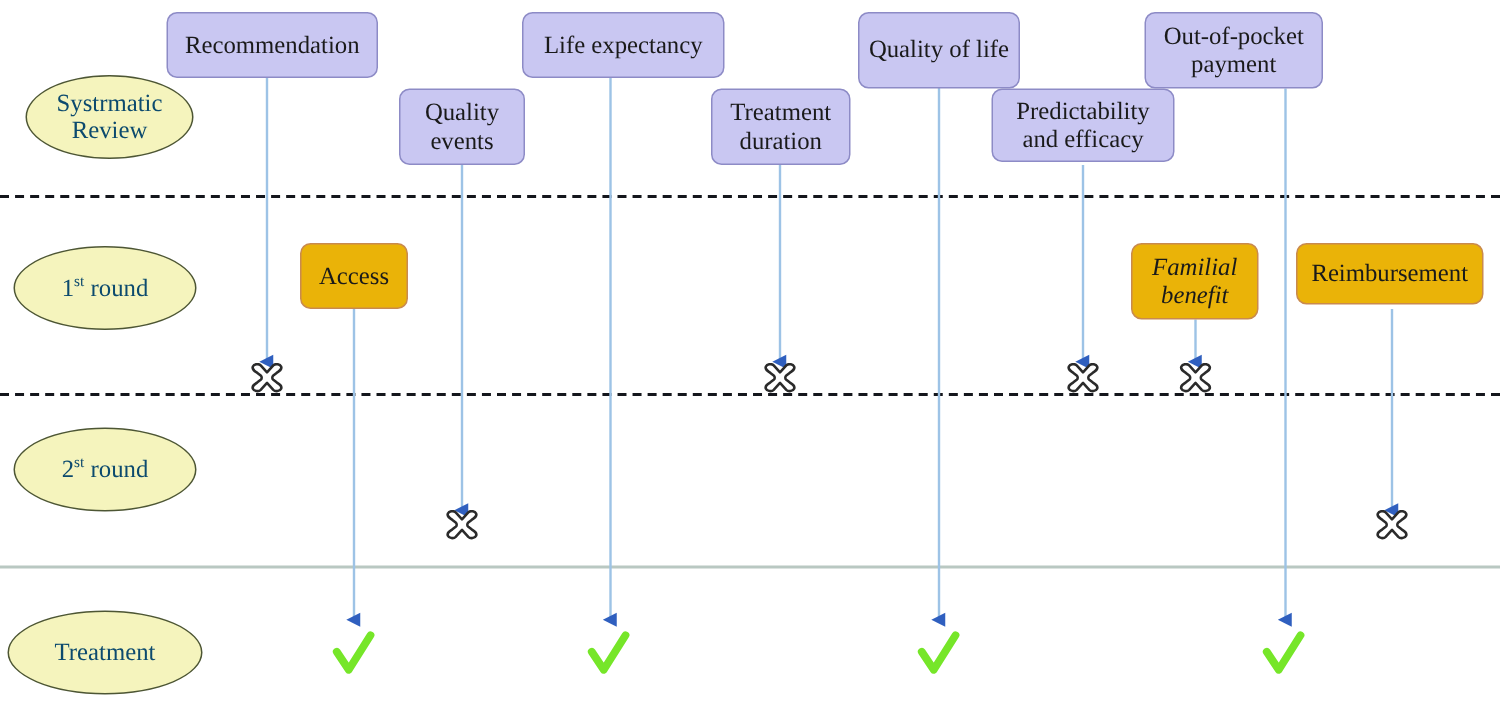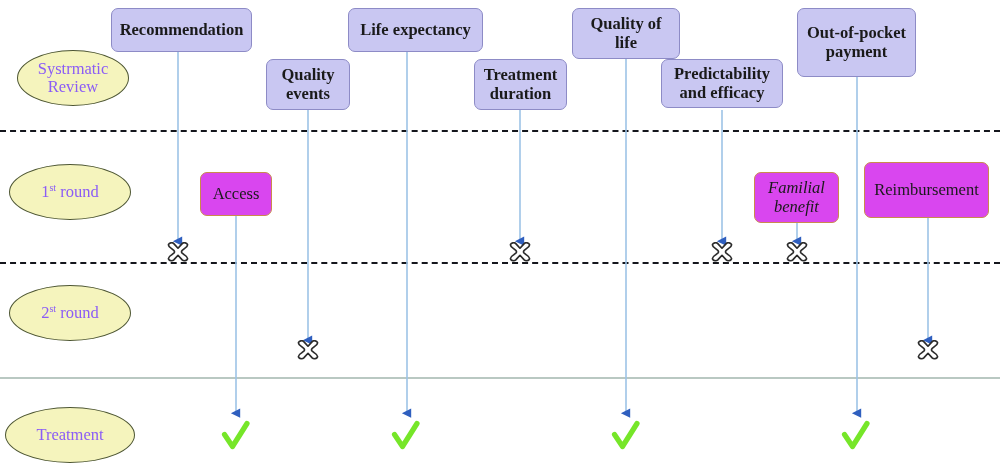--- a/index.html
+++ b/index.html
@@ -35,40 +35,38 @@
     border-radius: 7px;
     line-height: 1.14;
     color: #1a1a1a;
     padding: 2px 6px;
     white-space: pre-line;
   }
   .node.blue {
     background: #c9c7f2;
     border: 1px solid #8d8bc6;
     font-size: 16.5px;
-    font-weight: bold;
   }
   .node.orange {
-    background: #d946ef;
+    background: #eab308;
     border: 1px solid #c98a4e;
     font-size: 16.5px;
-    margin-top: 10px;
   }
   .stage {
     position: absolute;
     box-sizing: border-box;
     display: flex;
     align-items: center;
     justify-content: center;
     text-align: center;
     background: #f5f4bd;
     border: 1.4px solid #4d5634;
     border-radius: 50%;
     font-size: 16.5px;
-    color: #8b5cf6;
+    color: #0c4a6e;
     line-height: 1.12;
     white-space: pre-line;
   }
   .stage sup {
     font-size: 0.62em;
     vertical-align: super;
     line-height: 0;
   }
   .xmark {
     position: absolute;
@@ -139,29 +137,29 @@
   <div id="criteria">
       <div class="node blue" style="left: 111px; top: 8px; width: 141px; height: 44px;"><span>Recommendation</span></div>
       <div class="node blue" style="left: 266px; top: 59px; width: 84px; height: 51px;"><span>Quality
 events</span></div>
       <div class="node blue" style="left: 348px; top: 8px; width: 135px; height: 44px;"><span>Life expectancy</span></div>
       <div class="node blue" style="left: 474px; top: 59px; width: 93px; height: 51px; text-align: center;"><span>Treatment
 duration</span></div>
       <div class="node blue" style="left: 572px; top: 8px; width: 108px; height: 51px;"><span>Quality of life</span></div>
       <div class="node blue" style="left: 661px; top: 59px; width: 122px; height: 49px;"><span>Predictability
 and efficacy</span></div>
-      <div class="node blue" style="left: 797px; top: 8px; width: 119px; height: 69px;"><span>Out-of-pocket
+      <div class="node blue" style="left: 763px; top: 8px; width: 119px; height: 51px;"><span>Out-of-pocket
 payment</span></div>
     </div>
 
   <div id="round-items">
       <div class="node orange" style="left: 200px; top: 162px; width: 72px; height: 44px;"><span>Access</span></div>
       <div class="node orange" style="left: 754px; top: 162px; width: 85px; height: 51px; font-style: italic;"><span>Familial
 benefit</span></div>
-      <div class="node orange" style="left: 864px; top: 152px; width: 125px; height: 56px;"><span>Reimbursement</span></div>
+      <div class="node orange" style="left: 864px; top: 162px; width: 125px; height: 41px;"><span>Reimbursement</span></div>
     </div>
 
   <div id="markers">
       <div class="xmark" style="left: 178px; top: 252px;"><svg viewBox="0 0 22 20" width="22" height="20">
           <path d="M11,6.2 L15.2,1.6 C16.6,0.2 19.6,0.6 20.4,2.4 C21.2,4.2 19.3,5.4 17.4,6.6 L15.2,8.3 C14.3,9.1 14.3,10.4 15.2,11.2 L17.4,12.9 C19.3,14.1 21.2,15.3 20.4,17.1 C19.6,18.9 16.6,19.3 15.2,17.9 L11,13.3 L6.8,17.9 C5.4,19.3 2.4,18.9 1.6,17.1 C0.8,15.3 2.7,14.1 4.6,12.9 L6.8,11.2 C7.7,10.4 7.7,9.1 6.8,8.3 L4.6,6.6 C2.7,5.4 0.8,4.2 1.6,2.4 C2.4,0.6 5.4,0.2 6.8,1.6 Z" fill="#ffffff" stroke="#2b2b2b" stroke-width="1.7" stroke-linejoin="round"></path>
         </svg></div>
       <div class="xmark" style="left: 520px; top: 252px;"><svg viewBox="0 0 22 20" width="22" height="20">
           <path d="M11,6.2 L15.2,1.6 C16.6,0.2 19.6,0.6 20.4,2.4 C21.2,4.2 19.3,5.4 17.4,6.6 L15.2,8.3 C14.3,9.1 14.3,10.4 15.2,11.2 L17.4,12.9 C19.3,14.1 21.2,15.3 20.4,17.1 C19.6,18.9 16.6,19.3 15.2,17.9 L11,13.3 L6.8,17.9 C5.4,19.3 2.4,18.9 1.6,17.1 C0.8,15.3 2.7,14.1 4.6,12.9 L6.8,11.2 C7.7,10.4 7.7,9.1 6.8,8.3 L4.6,6.6 C2.7,5.4 0.8,4.2 1.6,2.4 C2.4,0.6 5.4,0.2 6.8,1.6 Z" fill="#ffffff" stroke="#2b2b2b" stroke-width="1.7" stroke-linejoin="round"></path>
         </svg></div>
       <div class="xmark" style="left: 722px; top: 252px;"><svg viewBox="0 0 22 20" width="22" height="20">

